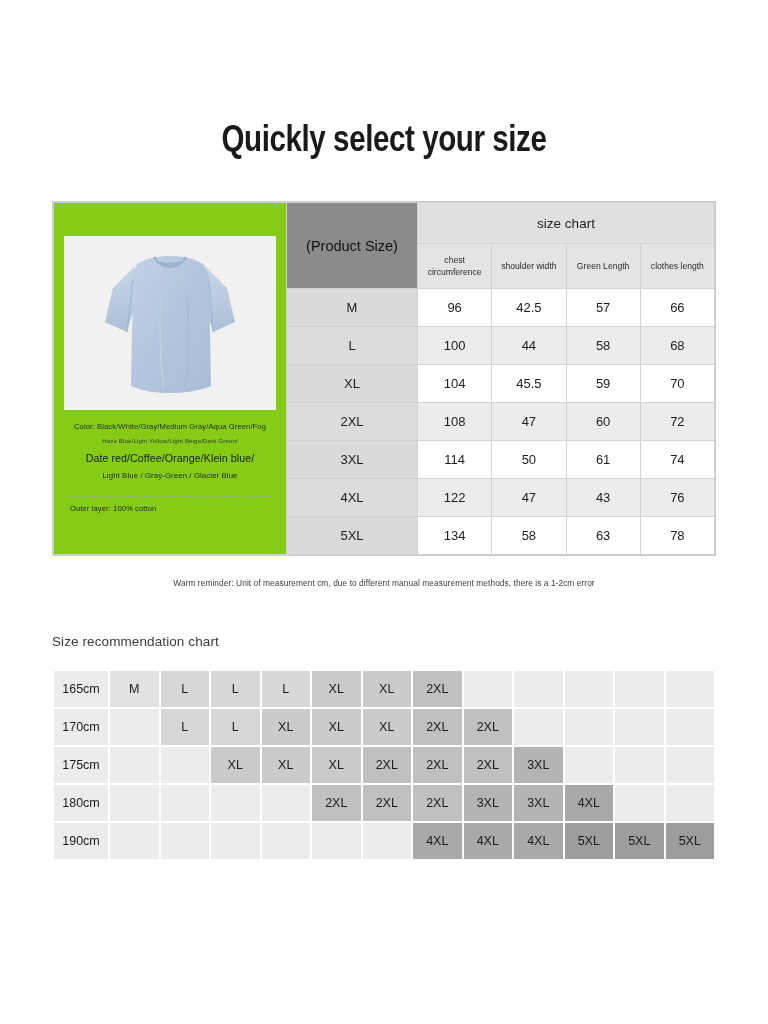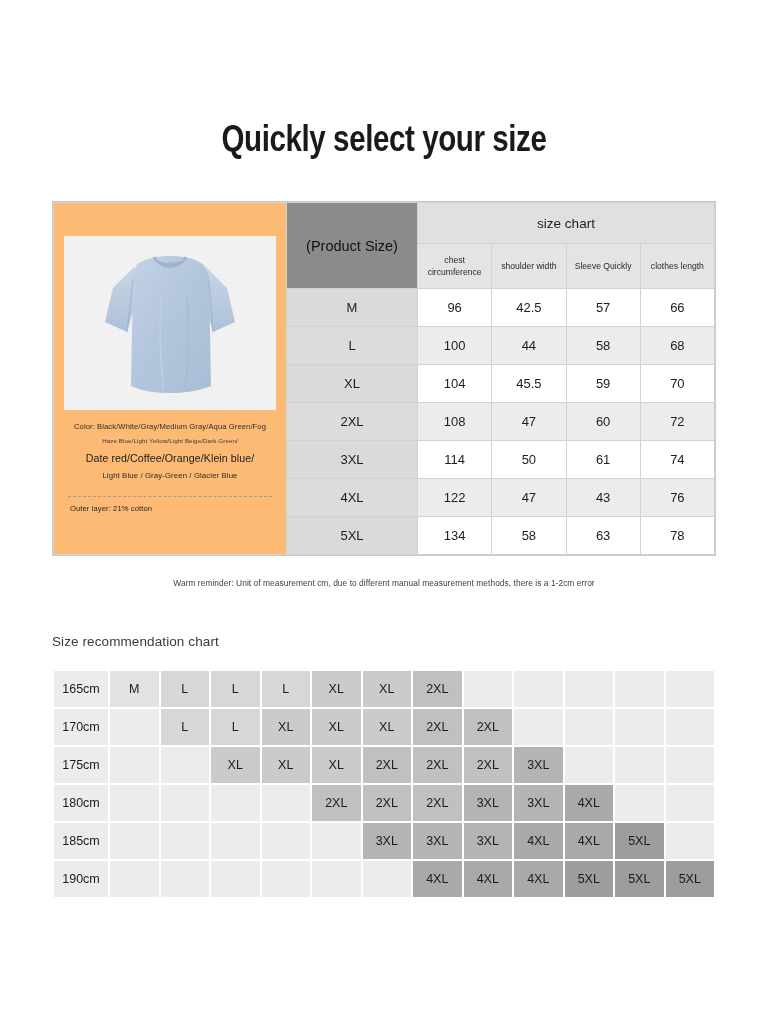--- a/index.html
+++ b/index.html
@@ -41,21 +41,21 @@
   }
   table.spec td, table.spec th {
     border: 1px solid #d2d2d2;
     text-align: center;
     vertical-align: middle;
     font-weight: normal;
   }
 
   .cell-product-img {
     width: 232px;
-    background: #fdba74;
+    background: #84cc16;
     padding: 0;
     vertical-align: top;
     margin-left: 24px;
   }
   .product-panel {
     padding: 8px 10px 12px 10px;
     box-sizing: border-box;
     height: 100%;
   }
   .shirt-box {
@@ -209,30 +209,30 @@
                 <path d="M134 44 L138 96" fill="none" stroke="#9db2cd" stroke-width="1.4" opacity="0.7"></path>
               </svg>
             </div>
             <div class="color-lines">
               <div class="cl-1">Color: Black/White/Gray/Medium Gray/Aqua Green/Fog</div>
               <div class="cl-2">Haze Blue/Light Yellow/Light Beige/Dark Green/</div>
               <div class="cl-3">Date red/Coffee/Orange/Klein blue/</div>
               <div class="cl-4">Light Blue / Gray-Green / Glacier Blue</div>
             </div>
             <div class="divider-dash"></div>
-            <div class="outer-layer">Outer layer: 21% cotton</div>
+            <div class="outer-layer">Outer layer: 100% cotton</div>
           </div>
         </td>
         <td class="cell-product-size" rowspan="2">(Product Size)</td>
         <td class="cell-sizechart-title" colspan="4">size chart</td>
       </tr>
       <tr>
         <td class="cell-subhead">chest circumference</td>
         <td class="cell-subhead">shoulder width</td>
-        <td class="cell-subhead">Sleeve Quickly</td>
+        <td class="cell-subhead">Green Length</td>
         <td class="cell-subhead">clothes length</td>
       </tr>
 
       <tr>
         <td class="row-size-label">M</td>
         <td class="data-cell">96</td>
         <td class="data-cell">42.5</td>
         <td class="data-cell">57</td>
         <td class="data-cell">66</td>
       </tr>
@@ -340,35 +340,20 @@
           <td class="sz-empty" style="background: rgb(236, 236, 236);"></td>
           <td class="sz-empty" style="background: rgb(236, 236, 236);"></td>
           <td class="sz-empty" style="background: rgb(236, 236, 236);"></td>
           <td class="sz-2XL" style="background: rgb(192, 192, 192);">2XL</td>
           <td class="sz-2XL" style="background: rgb(192, 192, 192);">2XL</td>
           <td class="sz-2XL" style="background: rgb(192, 192, 192);">2XL</td>
           <td class="sz-3XL" style="background: rgb(180, 180, 180);">3XL</td>
           <td class="sz-3XL" style="background: rgb(180, 180, 180);">3XL</td>
           <td class="sz-4XL" style="background: rgb(169, 169, 169);">4XL</td>
           <td class="sz-empty" style="background: rgb(236, 236, 236);"></td>
-          <td class="sz-empty" style="background: rgb(236, 236, 236);"></td>
-        </tr>
-        <tr>
-          <td class="rec-rowhead">185cm</td>
-          <td class="sz-empty" style="background: rgb(236, 236, 236);"></td>
-          <td class="sz-empty" style="background: rgb(236, 236, 236);"></td>
-          <td class="sz-empty" style="background: rgb(236, 236, 236);"></td>
-          <td class="sz-empty" style="background: rgb(236, 236, 236);"></td>
-          <td class="sz-empty" style="background: rgb(236, 236, 236);"></td>
-          <td class="sz-3XL" style="background: rgb(180, 180, 180);">3XL</td>
-          <td class="sz-3XL" style="background: rgb(180, 180, 180);">3XL</td>
-          <td class="sz-3XL" style="background: rgb(180, 180, 180);">3XL</td>
-          <td class="sz-4XL" style="background: rgb(169, 169, 169);">4XL</td>
-          <td class="sz-4XL" style="background: rgb(169, 169, 169);">4XL</td>
-          <td class="sz-5XL" style="background: rgb(157, 157, 157);">5XL</td>
           <td class="sz-empty" style="background: rgb(236, 236, 236);"></td>
         </tr>
         <tr>
           <td class="rec-rowhead">190cm</td>
           <td class="sz-empty" style="background: rgb(236, 236, 236);"></td>
           <td class="sz-empty" style="background: rgb(236, 236, 236);"></td>
           <td class="sz-empty" style="background: rgb(236, 236, 236);"></td>
           <td class="sz-empty" style="background: rgb(236, 236, 236);"></td>
           <td class="sz-empty" style="background: rgb(236, 236, 236);"></td>
           <td class="sz-empty" style="background: rgb(236, 236, 236);"></td>

